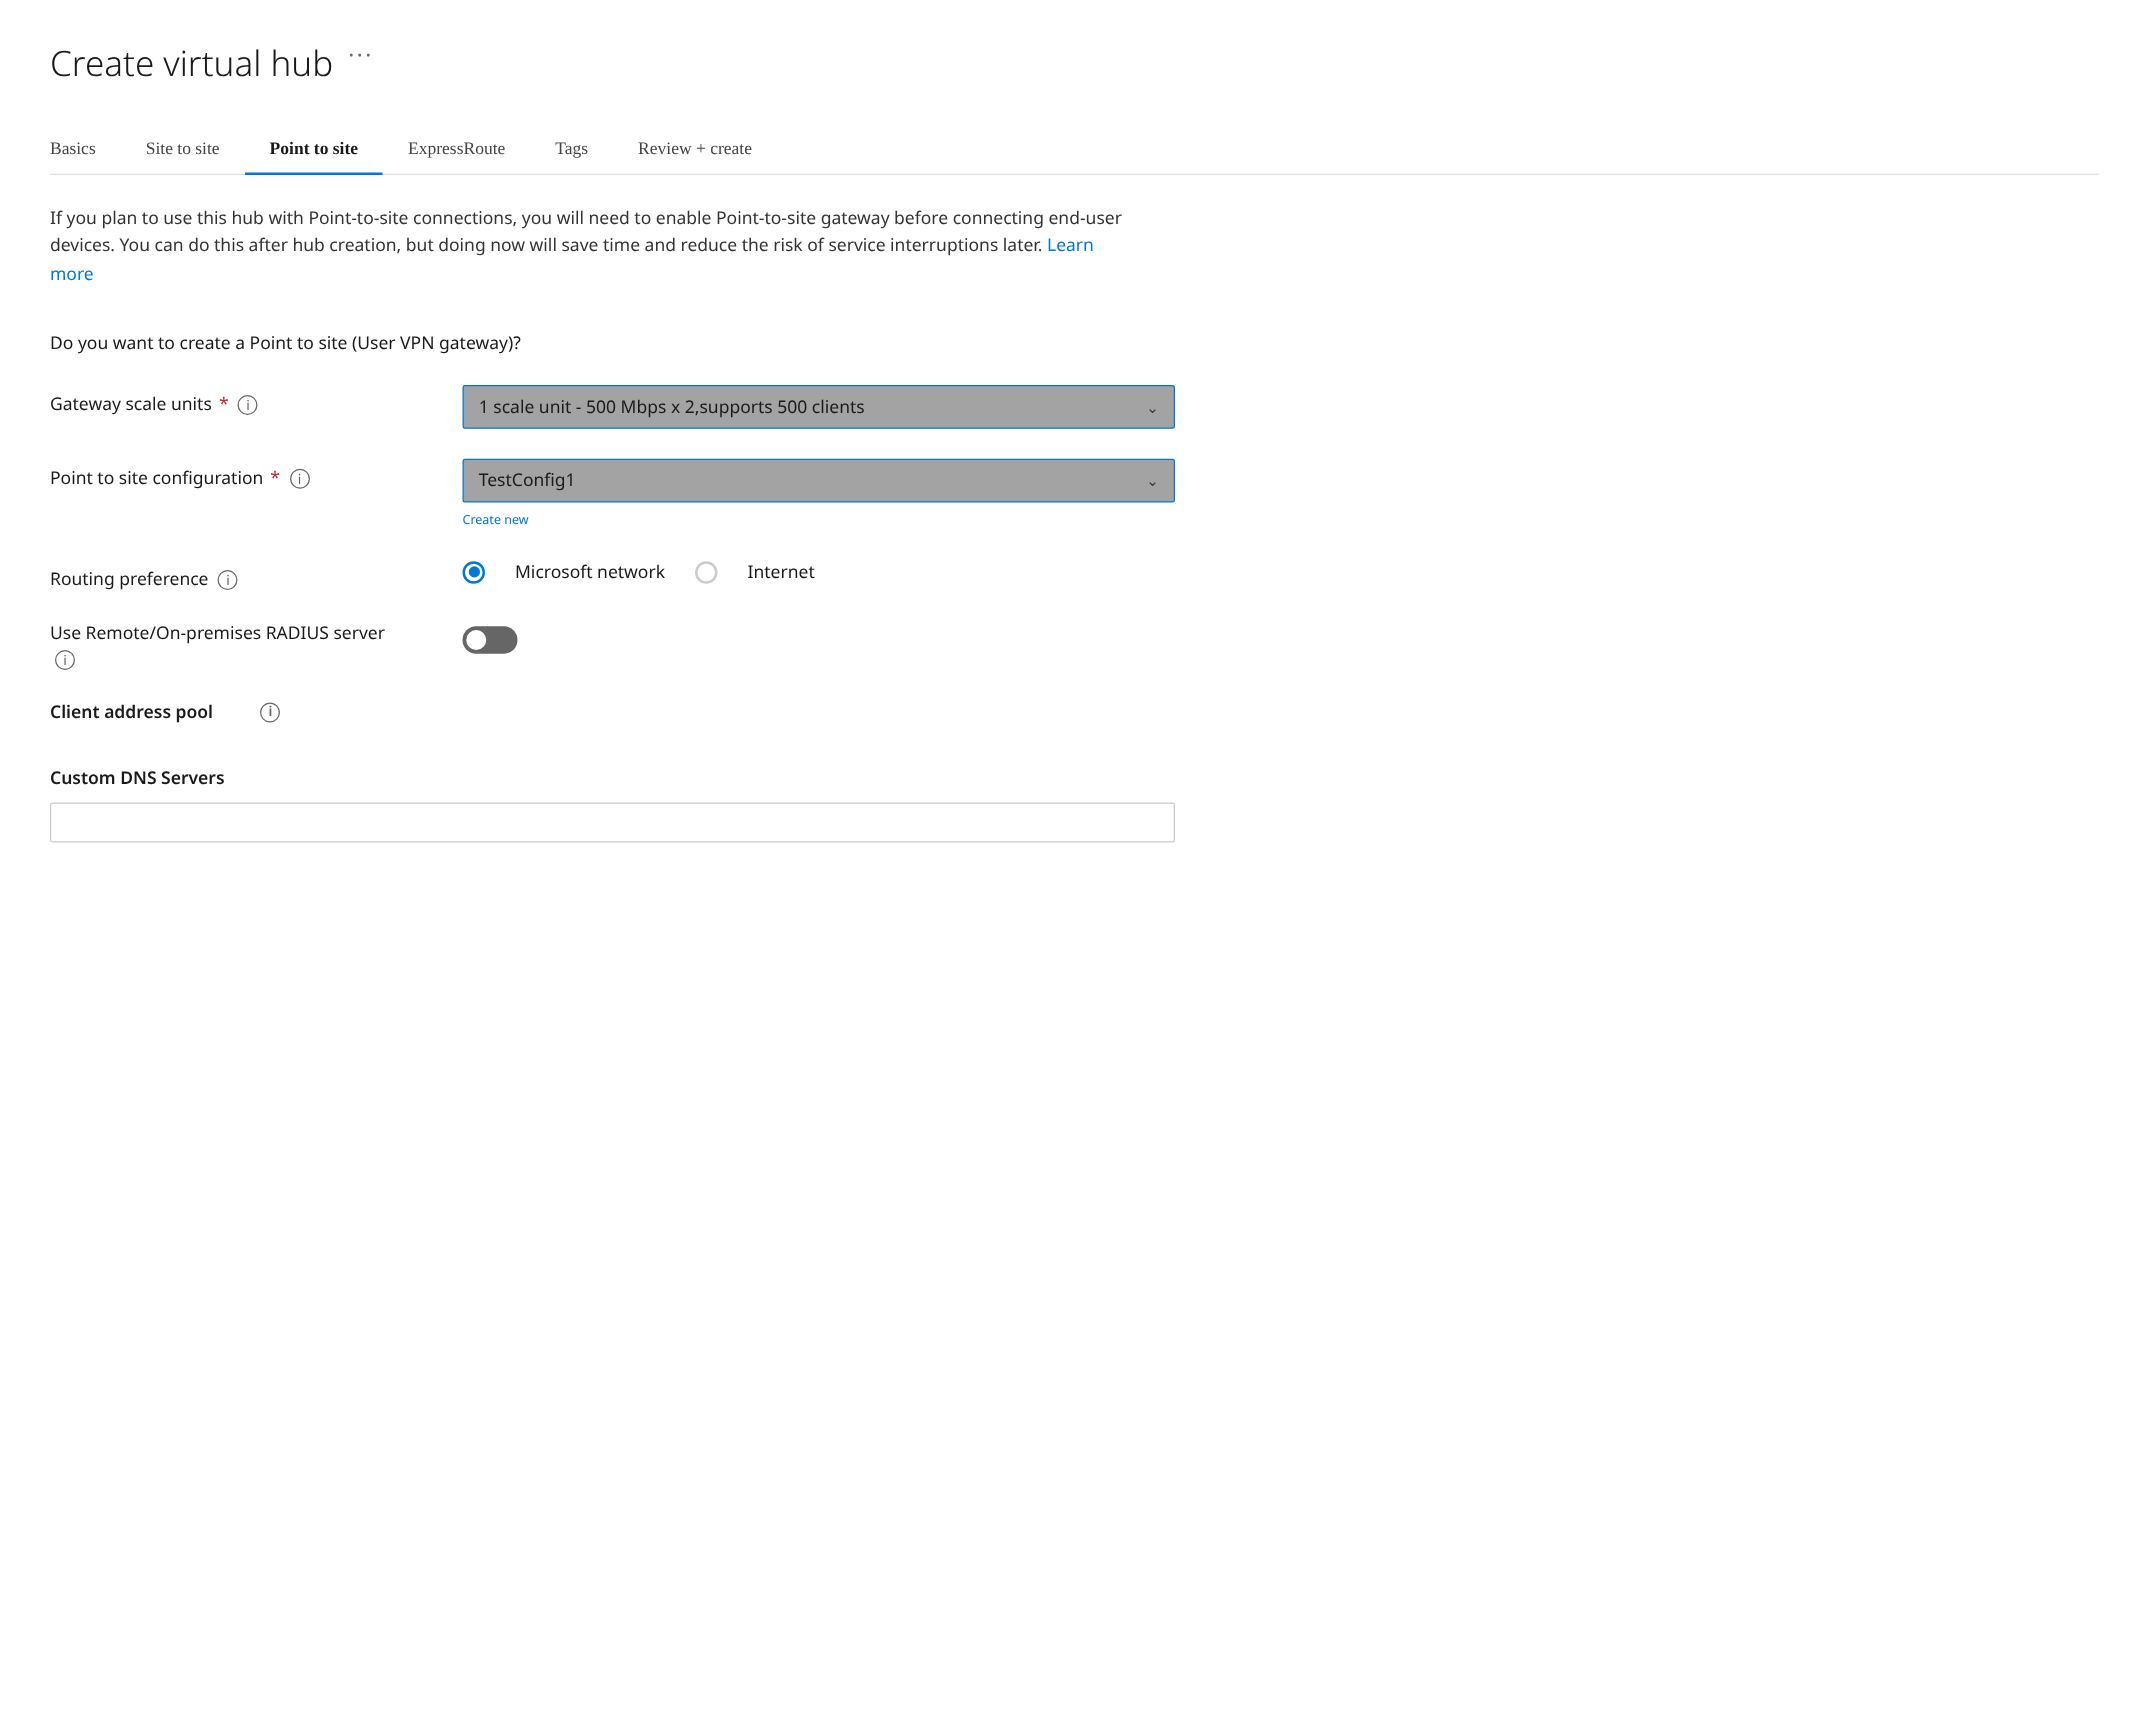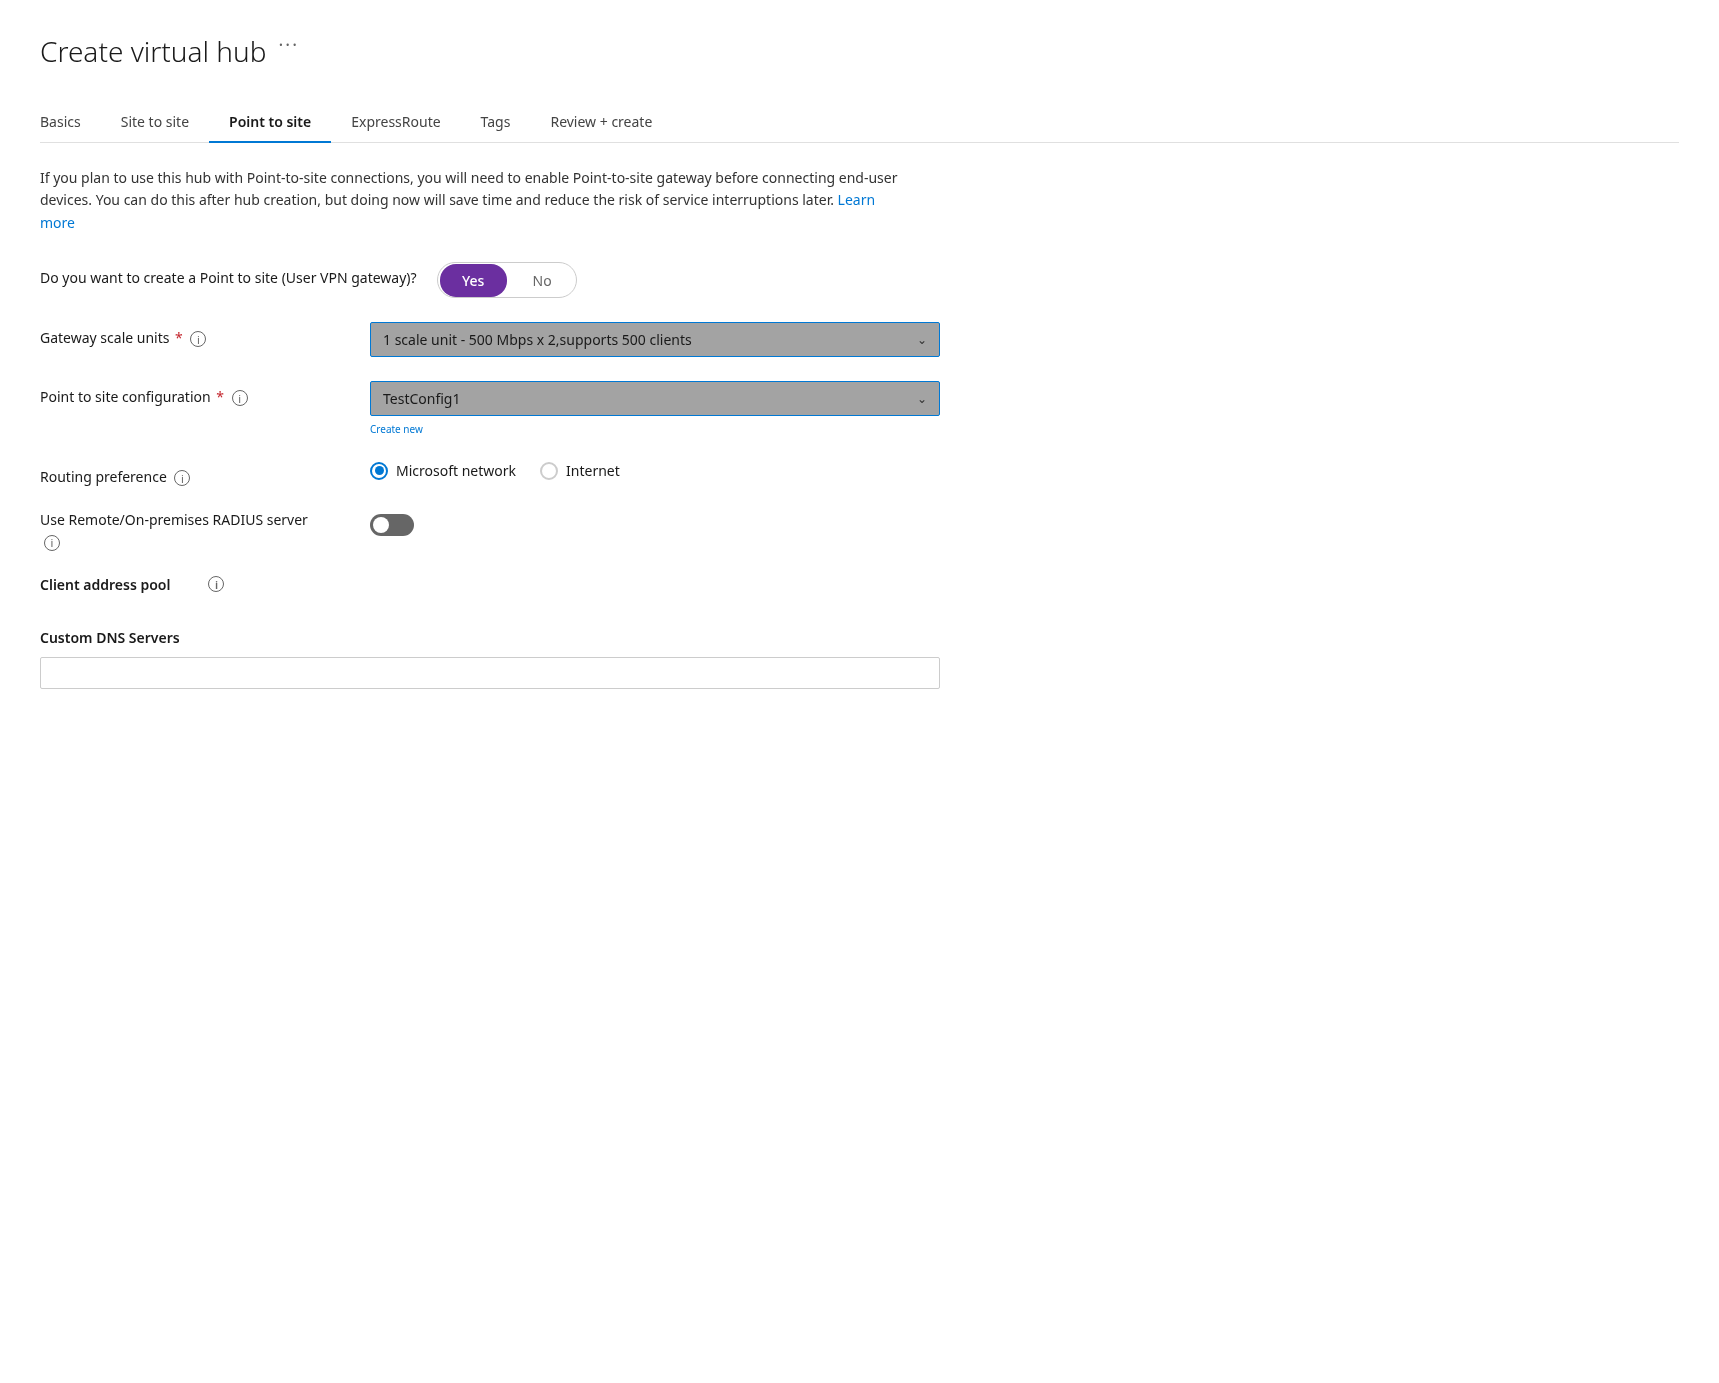--- a/index.html
+++ b/index.html
@@ -33,20 +33,21 @@
       margin-bottom: 24px;
     }
     .tab {
       padding: 10px 20px;
       font-size: 14px;
       color: #444;
       cursor: pointer;
       border-bottom: 2px solid transparent;
       margin-bottom: -1px;
       white-space: nowrap;
+      font-family: Liberation Serif, serif;
     }
     .tab:first-child { padding-left: 0; }
     .tab.active {
       color: #1a1a1a;
       font-weight: 600;
       border-bottom: 2px solid #0078d4;
     }
     .description {
       font-size: 14px;
       line-height: 1.6;
@@ -164,21 +165,21 @@
 
     
     .radio-group {
       display: flex;
       align-items: center;
       gap: 24px;
     }
     .radio-option {
       display: flex;
       align-items: center;
-      gap: 8px;
+      gap: 24px;
       cursor: pointer;
     }
     .radio-circle {
       width: 18px;
       height: 18px;
       border-radius: 50%;
       border: 2px solid #ccc;
       display: flex;
       align-items: center;
       justify-content: center;
@@ -276,26 +277,20 @@
 
 <p class="description">
   <span>If you plan to use this hub with Point-to-site connections, you will need to enable Point-to-site gateway before connecting end-user devices. You can do this after hub creation, but doing now will save time and reduce the risk of service interruptions later.</span>
   <a class="learn-more">Learn more</a>
 </p>
 
 <div class="form-section">
 
   <div class="form-row">
     <div class="form-label">Do you want to create a Point to site (User VPN gateway)?</div>
-    <div class="form-control">
-      <div class="toggle-yesno">
-        <div class="toggle-option selected">Yes</div>
-        <div class="toggle-option unselected">No</div>
-      </div>
-    </div>
   </div>
 
   <div class="form-row">
     <div class="form-label">
       <span>Gateway scale units</span>
       <span class="required">*</span>
       <span class="info-icon">i</span>
     </div>
     <div class="form-control">
       <div class="dropdown">

